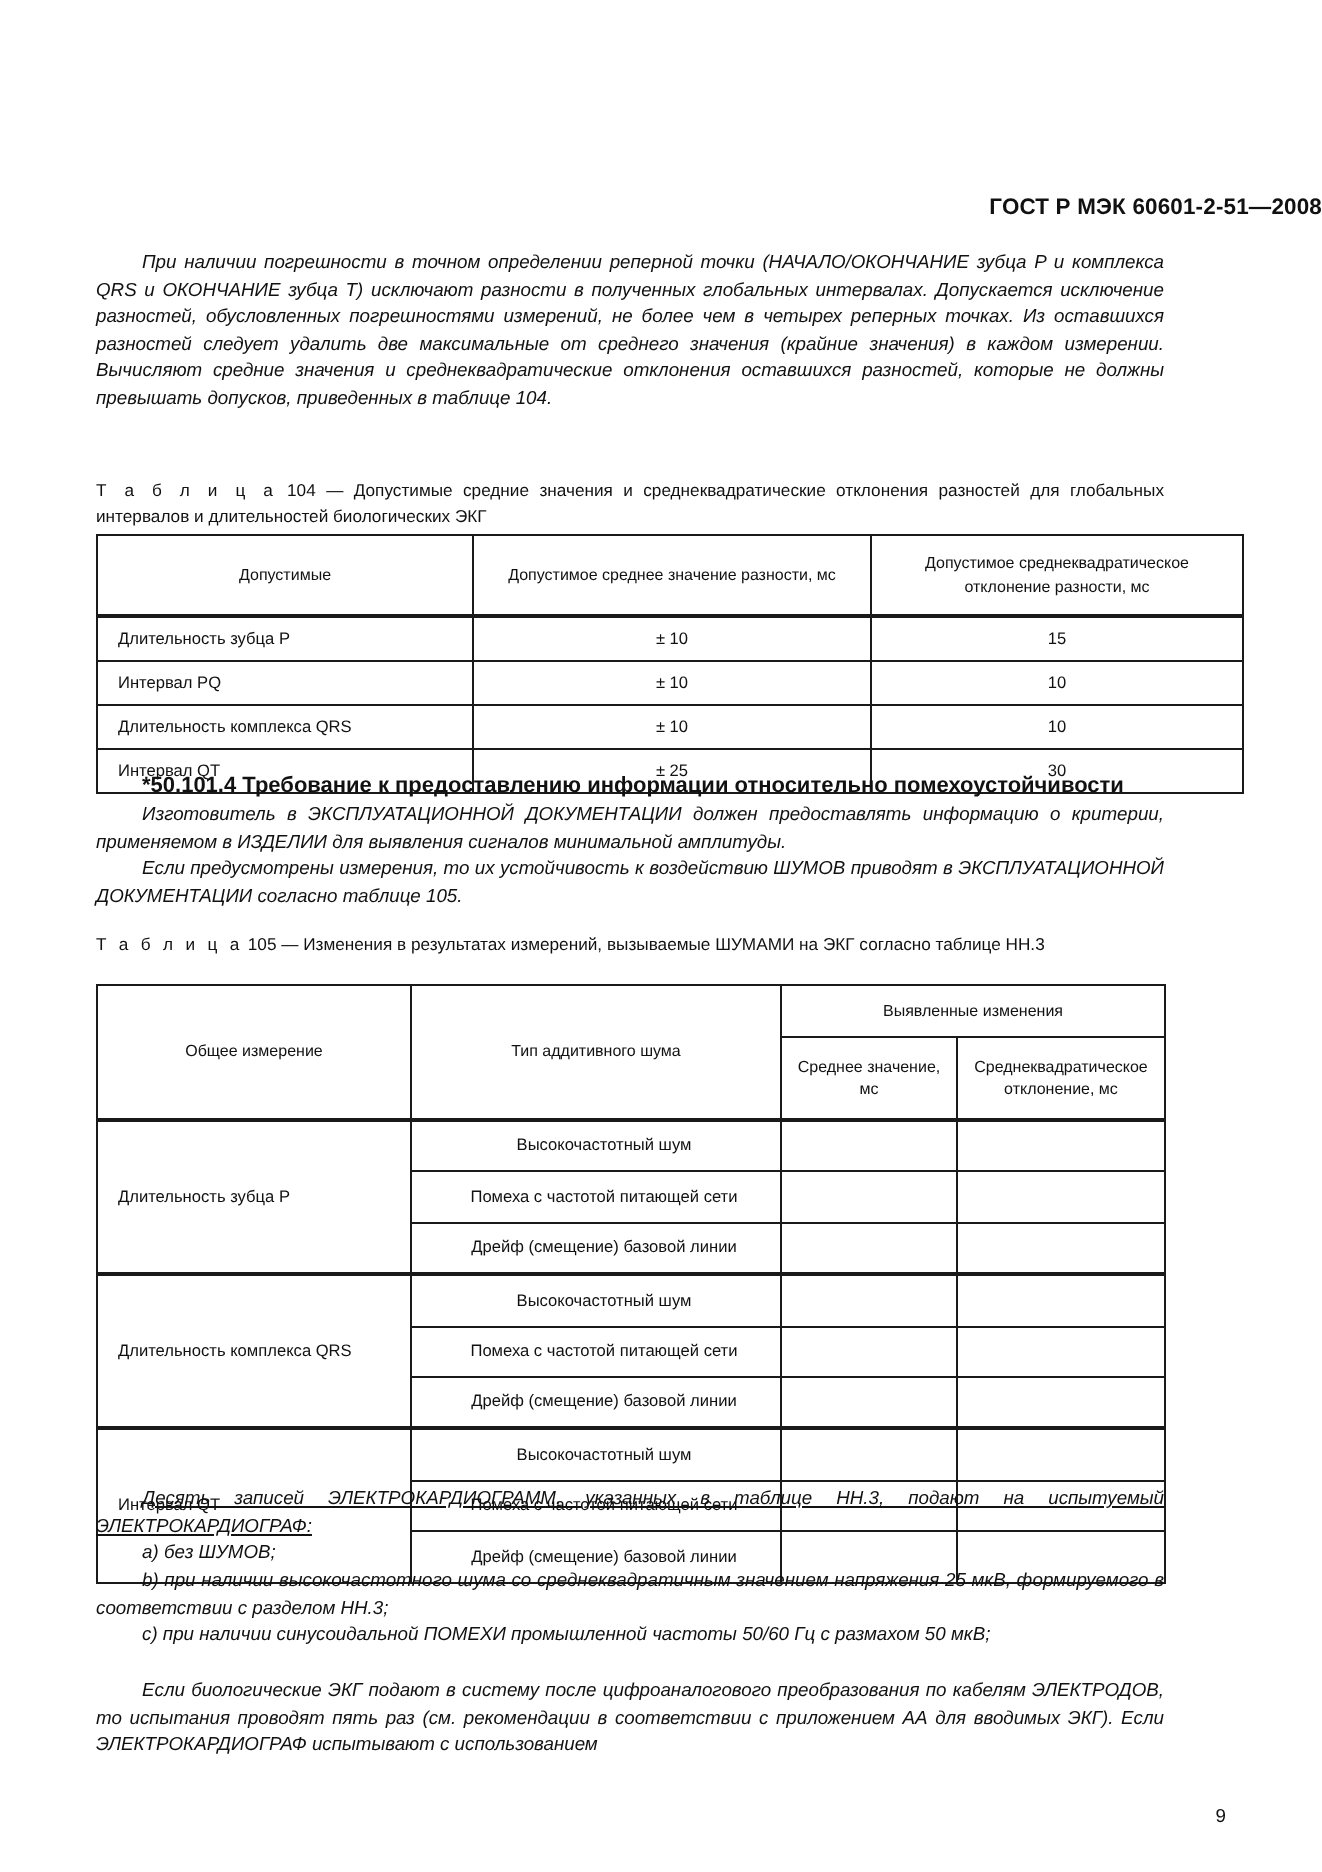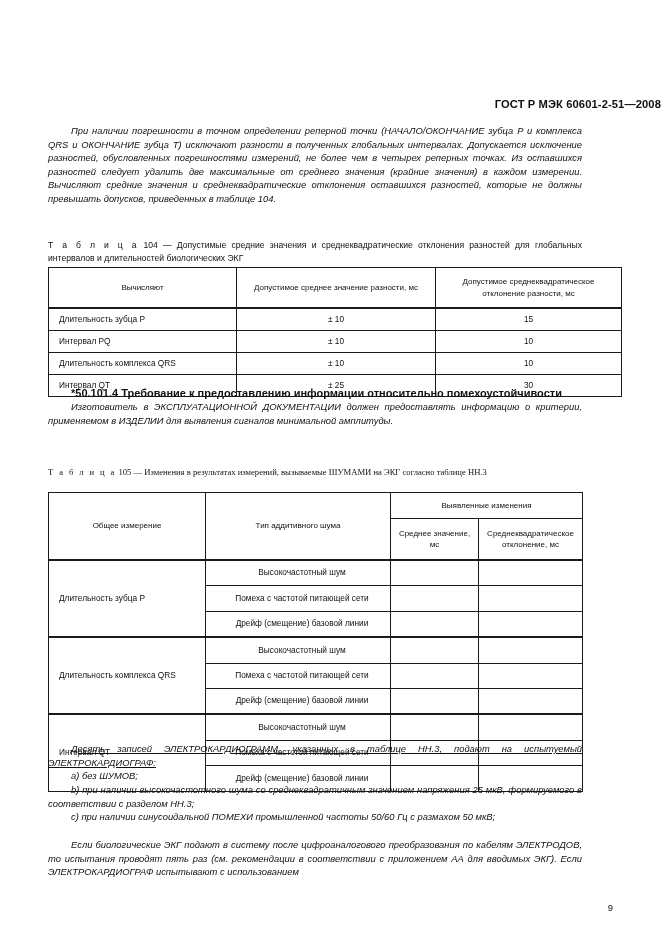--- a/index.html
+++ b/index.html
@@ -168,21 +168,21 @@
 
   <div class="tbl-caption" style="top:203px;">
     <span class="spaced">Т а б л и ц а</span>
     <span>104</span>
     <span>— Допустимые средние значения и среднеквадратические отклонения разностей для глобальных интервалов и длительностей биологических ЭКГ</span>
   </div>
 
   <table class="gost" id="table-104">
     <thead>
       <tr class="hrow">
-        <th class="c1">Вычисляют</th>
+        <th class="c1">Допустимые</th>
         <th class="c2">Допустимое среднее значение разности, мс</th>
         <th class="c3">Допустимое среднеквадратическое отклонение разности, мс</th>
       </tr>
     </thead>
     <tbody>
       <tr>
         <td class="meas">Длительность зубца P</td>
         <td class="num">± 10</td>
         <td class="num">15</td>
       </tr>
@@ -203,22 +203,25 @@
       </tr>
     </tbody>
   </table>
 
   <div class="sec-head" style="top:351px;">*50.101.4  Требование к предоставлению информации относительно помехоустойчивости</div>
 
   <div class="para-block" style="top:364px;">
     <p class="para indent">Изготовитель в ЭКСПЛУАТАЦИОННОЙ ДОКУМЕНТАЦИИ должен предоставлять информацию о критерии, применяемом в ИЗДЕЛИИ для выявления сигналов минимальной амплитуды.</p>
   </div>
 
-
-  <div class="tbl-caption" style="top:430px;font-family:Liberation Serif, serif;">
+  <div class="para-block" style="top:391px;">
+    <p class="para indent">Если предусмотрены измерения, то их устойчивость к воздействию ШУМОВ приводят в ЭКСПЛУАТАЦИОННОЙ ДОКУМЕНТАЦИИ согласно таблице 105.</p>
+  </div>
+
+  <div class="tbl-caption" style="top:430px;">
     <span class="spaced">Т а б л и ц а</span>
     <span>105</span>
     <span>— Изменения в результатах измерений, вызываемые ШУМАМИ на ЭКГ согласно таблице НН.3</span>
   </div>
 
   <table class="gost" id="table-105">
     <colgroup>
       <col class="k1">
         <col class="k2">
         <col class="k3">

